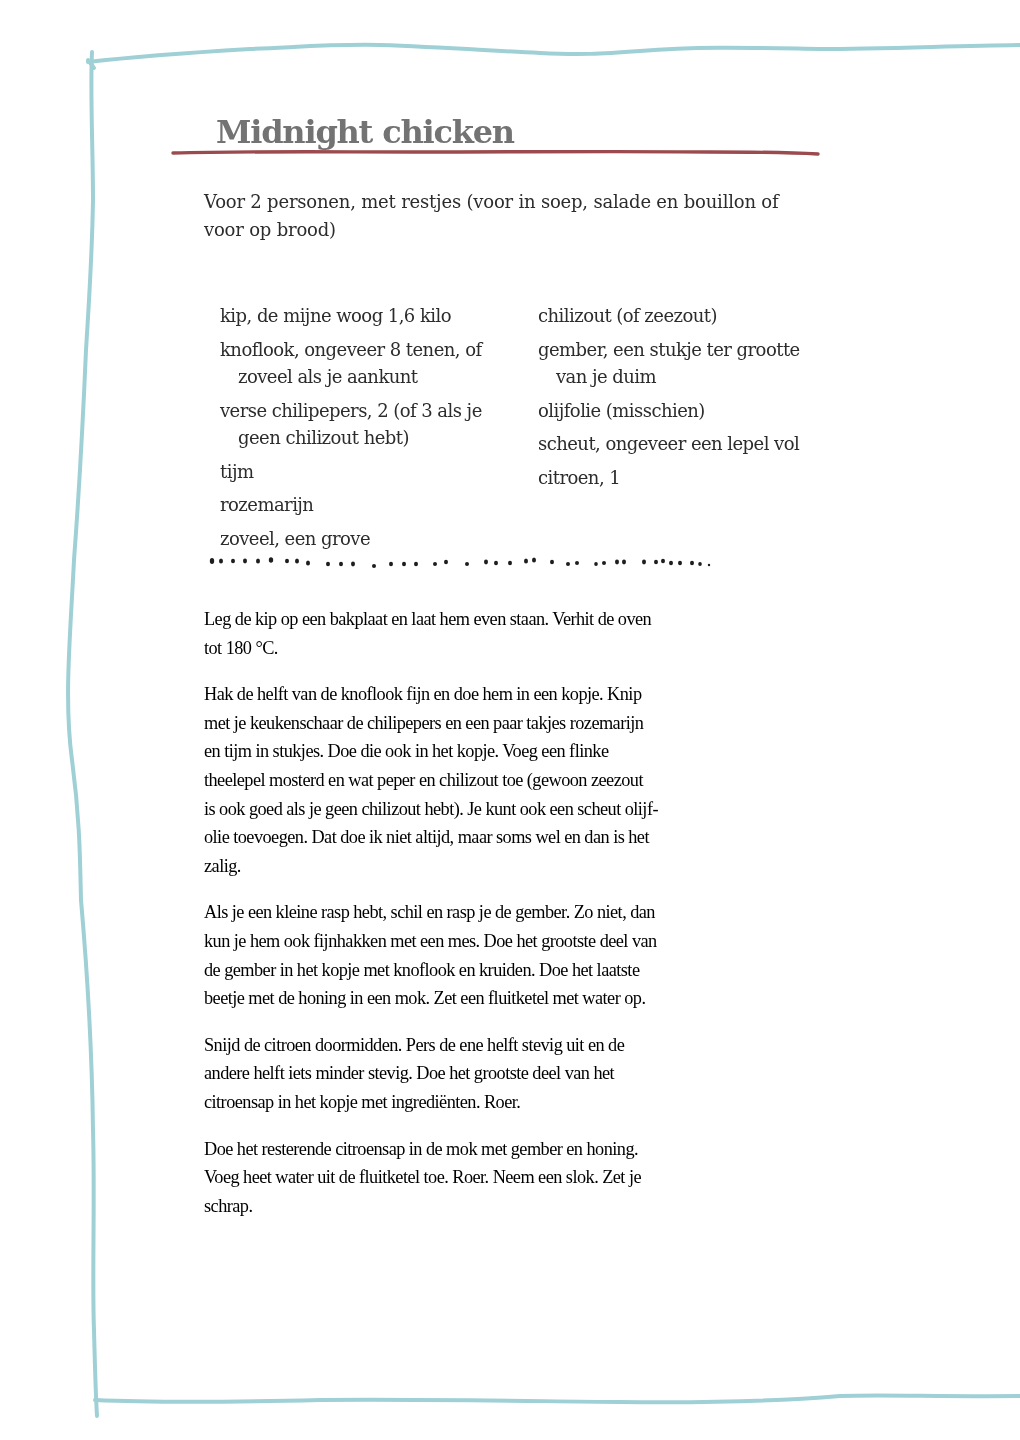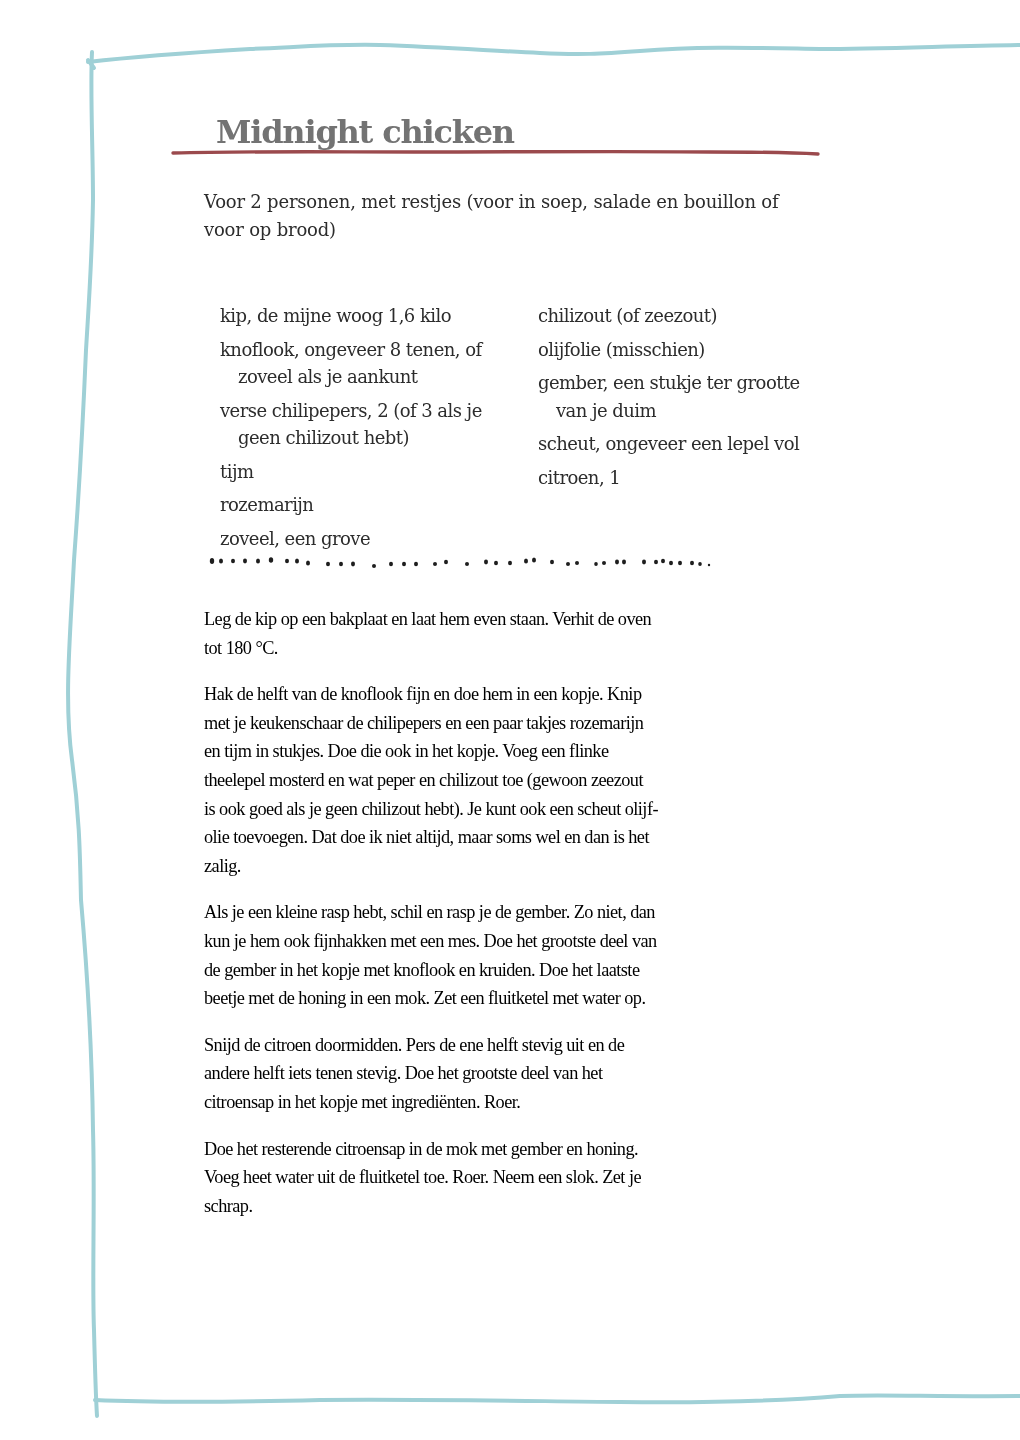--- a/index.html
+++ b/index.html
@@ -58,22 +58,22 @@
   <ul class="col left">
     <li>kip, de mijne woog 1,6 kilo</li>
     <li>knoflook, ongeveer 8 tenen, of zoveel als je aankunt</li>
     <li>verse chilipepers, 2 (of 3 als je geen chilizout hebt)</li>
     <li>tijm</li>
     <li>rozemarijn</li>
     <li>zoveel, een grove</li>
   </ul>
   <ul class="col right">
     <li>chilizout (of zeezout)</li>
+    <li>gember, een stukje ter grootte van je duim</li>
     <li>olijfolie (misschien)</li>
-    <li>gember, een stukje ter grootte van je duim</li>
     <li>scheut, ongeveer een lepel vol</li>
     <li>citroen, 1</li>
   </ul>
 </div>
 
 <svg class="divider" viewBox="0 0 592 20">
   <g fill="#1e1e1e">
     <ellipse cx="8" cy="8" rx="2.2" ry="3"></ellipse>
       <ellipse cx="17" cy="8" rx="2" ry="2.6"></ellipse>
     <ellipse cx="29" cy="8" rx="2" ry="2.2"></ellipse>
@@ -124,18 +124,18 @@
 en tijm in stukjes. Doe die ook in het kopje. Voeg een flinke
 theelepel mosterd en wat peper en chilizout toe (gewoon zeezout
 is ook goed als je geen chilizout hebt). Je kunt ook een scheut olijf-
 olie toevoegen. Dat doe ik niet altijd, maar soms wel en dan is het
 zalig.</p>
   <p>Als je een kleine rasp hebt, schil en rasp je de gember. Zo niet, dan
 kun je hem ook fijnhakken met een mes. Doe het grootste deel van
 de gember in het kopje met knoflook en kruiden. Doe het laatste
 beetje met de honing in een mok. Zet een fluitketel met water op.</p>
   <p>Snijd de citroen doormidden. Pers de ene helft stevig uit en de
-andere helft iets tenen stevig. Doe het grootste deel van het
+andere helft iets minder stevig. Doe het grootste deel van het
 citroensap in het kopje met ingrediënten. Roer.</p>
   <p>Doe het resterende citroensap in de mok met gember en honing.
 Voeg heet water uit de fluitketel toe. Roer. Neem een slok. Zet je
 schrap.</p>
 </div>
 
 </body></html>

